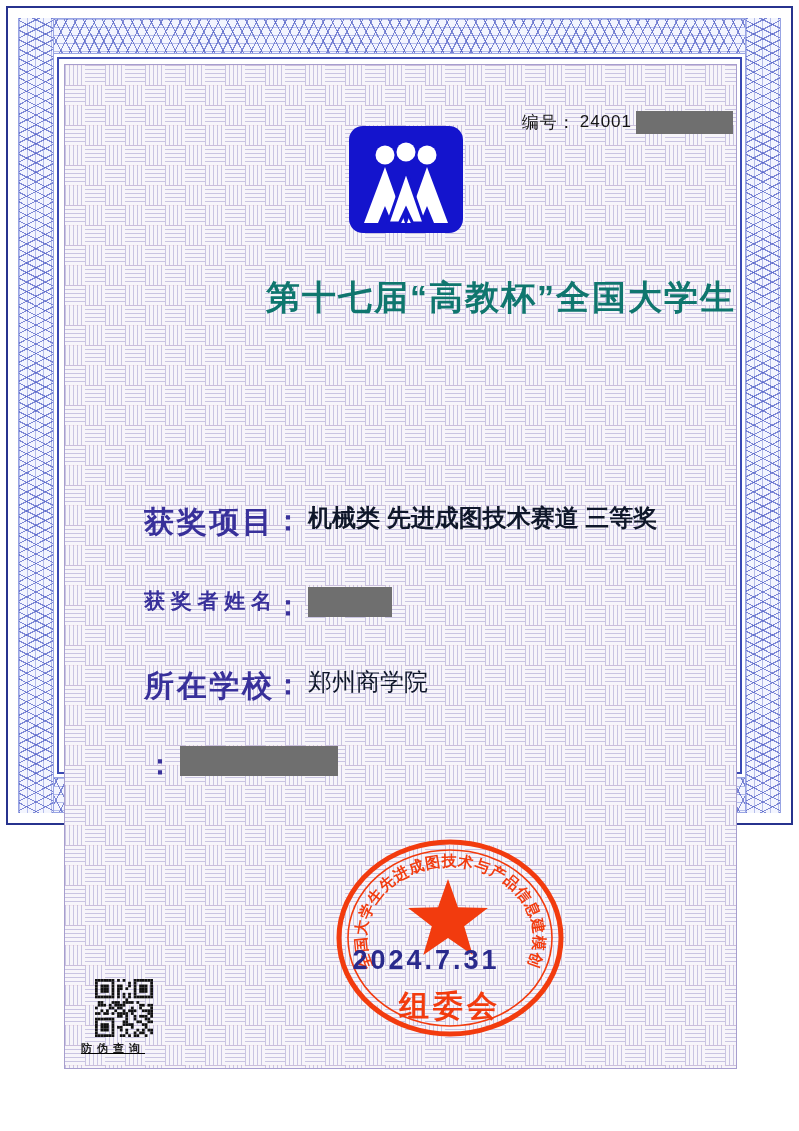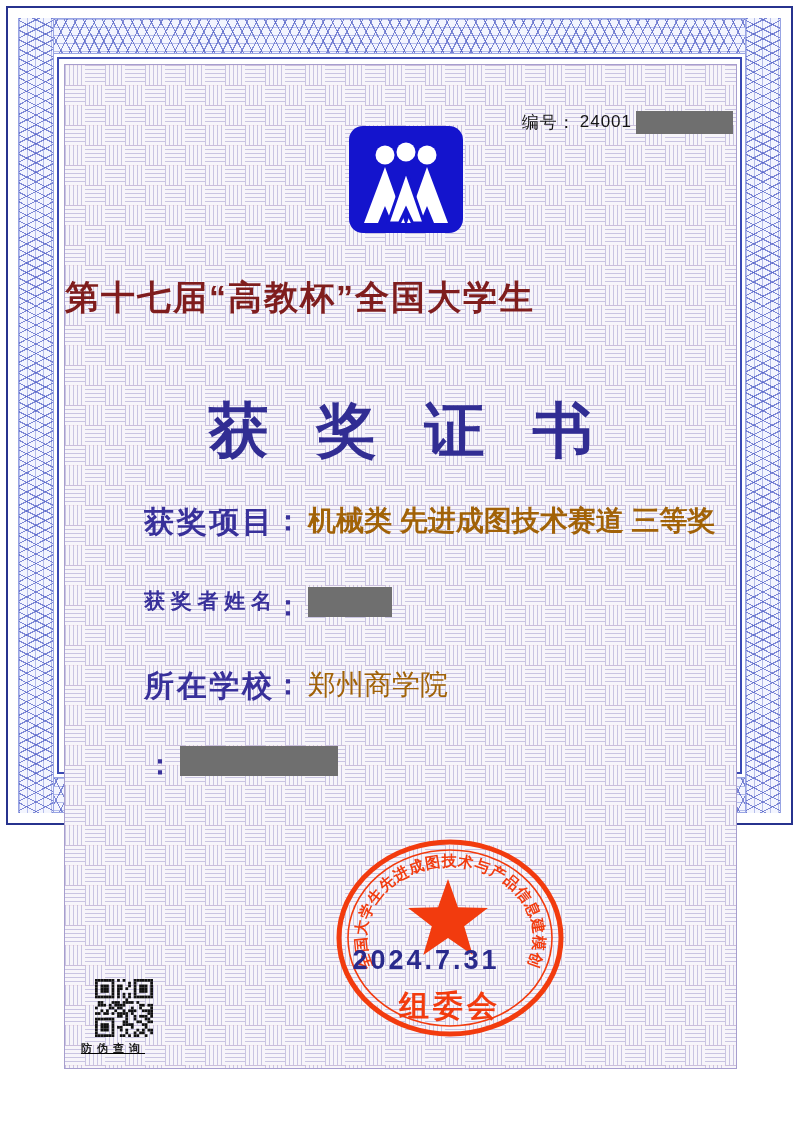--- a/index.html
+++ b/index.html
@@ -64,22 +64,22 @@
   .serial{
     position:absolute;top:45px;right:3px;height:24px;
     display:flex;align-items:center;gap:4px;
     font-size:17px;color:#141414;letter-spacing:1px;
   }
   .serial .redact{width:97px;height:23px;background:#6f6f6f;}
 
   .logo{position:absolute;left:284px;top:61px;width:114px;height:107px;}
 
   .title{
-    position:absolute;left:0;width:100%;text-align:left;
-    color:#7f1d1d;font-weight:700;
+    position:absolute;left:0;width:100%;text-align:right;
+    color:#0f766e;font-weight:700;
   }
   .title-1{top:210px;font-size:34px;letter-spacing:2px;}
   .title-2{top:258px;font-size:34px;letter-spacing:1px;}
 
   .heading{
     position:absolute;top:326px;left:0;width:100%;text-align:center;
     font-size:60px;font-weight:800;color:#312d93;letter-spacing:48px;
     transform:translateX(24px);
   }
 
@@ -87,21 +87,21 @@
   .row-1{top:437px;}
   .row-2{top:522px;}
   .row-3{top:601px;}
   .row-4{top:681px;}
   .row .lab{
     display:inline-block;width:128px;color:#38309a;font-weight:600;
     font-size:30px;text-align:justify;text-align-last:justify;white-space:nowrap;
   }
   .row-2 .lab{font-size:21px;}
   .row .colon{color:#38309a;font-weight:600;font-size:28px;margin:0 6px 0 2px;}
-  .row .val{color:#a16207;font-size:28px;white-space:nowrap;}
+  .row .val{color:#0f172a;font-size:24px;white-space:nowrap;}
   .row-1 .val{font-weight:700;}
   .row-3 .val{font-family:"Liberation Serif", serif;}
   .row .redact{background:#6f6f6f;height:30px;}
   .row-2 .redact{width:84px;}
   .row-4 .redact{width:158px;}
 
   .committee{
     position:absolute;top:826px;left:0;width:100%;text-align:center;
     font-size:24px;font-weight:700;color:#2c2c90;letter-spacing:1px;
     transform:translateX(34px);z-index:3;
@@ -146,21 +146,20 @@
       <rect x="0" y="0" width="114" height="107" rx="14" fill="#1414cd"></rect>
       <circle cx="36" cy="29" r="9.5" fill="#ffffff"></circle>
       <circle cx="57" cy="26" r="9.5" fill="#ffffff"></circle>
       <circle cx="78" cy="29" r="9.5" fill="#ffffff"></circle>
       <path d="M36,41 L15,97 L29,97 L36,80 L43,97 L56,97 Z" fill="#ffffff"></path>
       <path d="M78,41 L99,97 L85,97 L78,80 L71,97 L58,97 Z" fill="#ffffff"></path>
       <path d="M57,45 L75,97 L63.5,97 L57,83 L50.5,97 L39,97 Z" fill="#ffffff" stroke="#1414cd" stroke-width="3"></path>
     </svg>
 
     <div class="title title-1">第十七届“高教杯”全国大学生</div>
-    <div class="heading">获奖证书</div>
 
     <div class="row row-1">
       <span class="lab">获奖项目</span>
         <span class="colon">：</span>
       <span class="val">机械类 先进成图技术赛道 三等奖</span>
     </div>
     <div class="row row-2">
       <span class="lab">获奖者姓名</span>
         <span class="colon">：</span>
       <span class="redact"></span>

